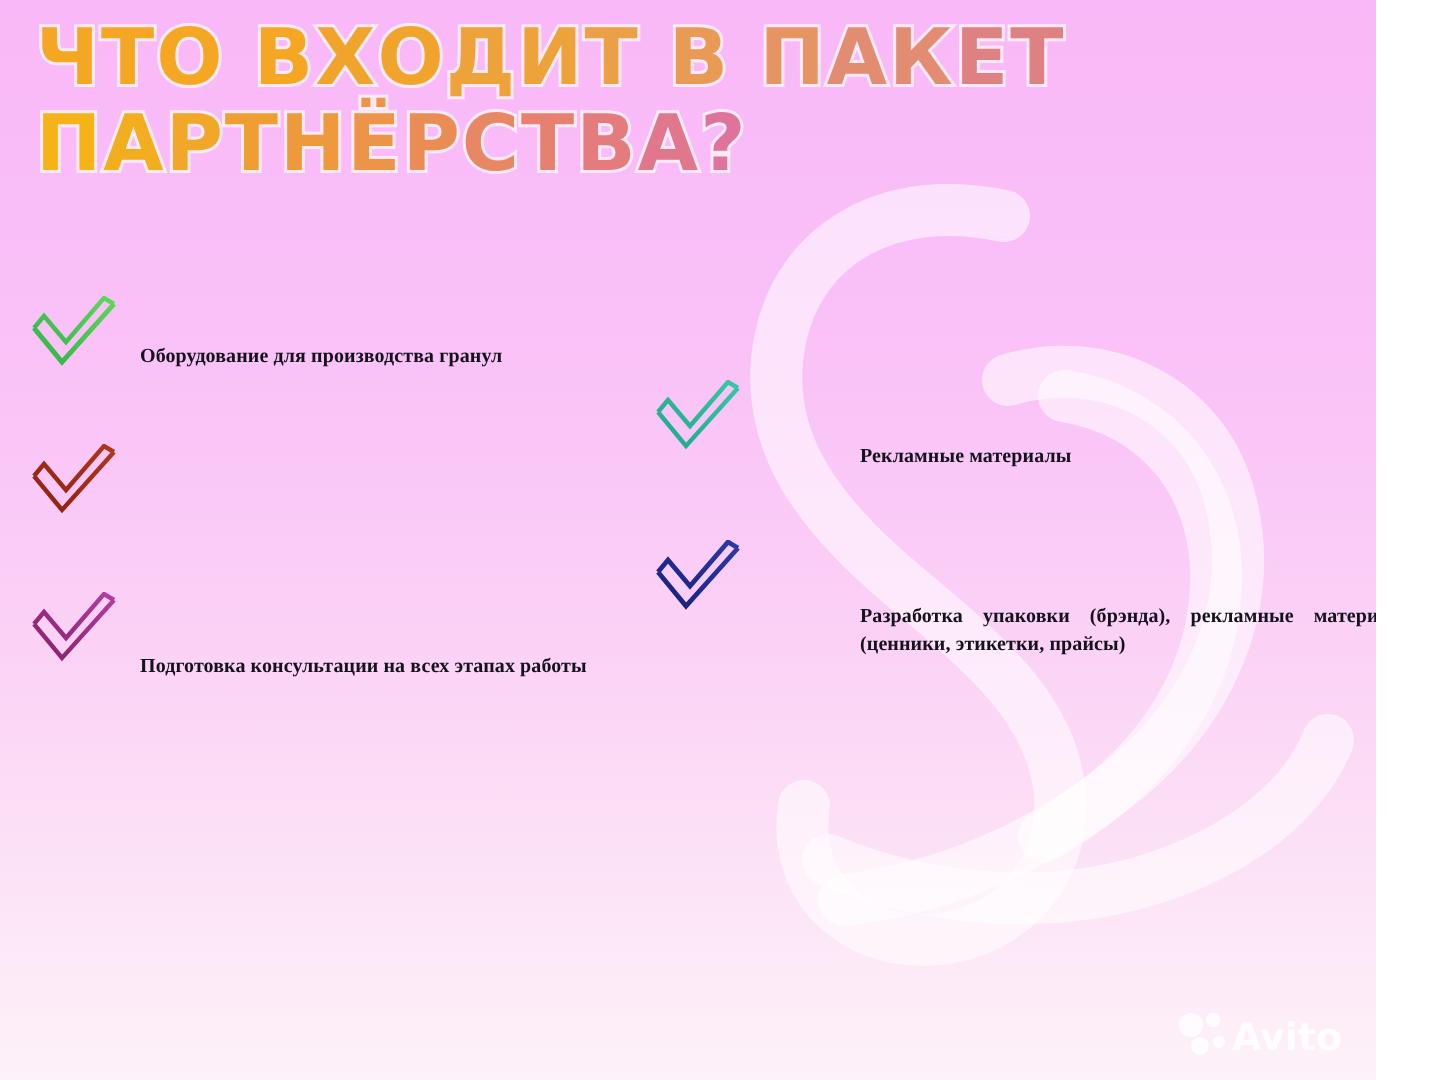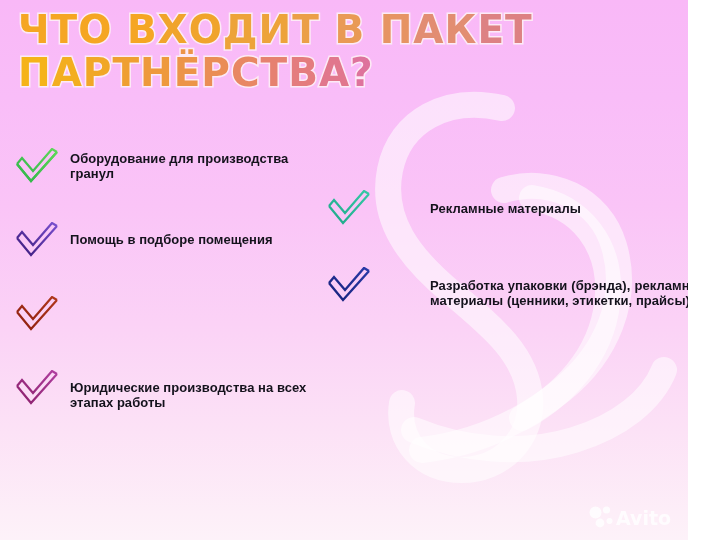--- a/index.html
+++ b/index.html
@@ -77,27 +77,28 @@
 
   .check-wrap {
     flex: 0 0 auto;
     width: 46px;
     height: 44px;
     margin-right: 10px;
   }
   .check-wrap svg { display: block; width: 46px; height: 44px; }
 
   .feature-text {
-    font-family: Liberation Sans, sans-serif;
+    font-family: Liberation Serif, serif;
     font-weight: bold;
-    font-size: 13px;
+    font-size: 10px;
     line-height: 14.5px;
     color: #14121c;
     letter-spacing: 0.05px;
     padding-top: 10px;
+    margin-top: 20px;
   }
   .feature-text.two-line { padding-top: 3px; }
   .feature-text.justified { text-align: justify; }
 
   
   #left-column  .feature-item:nth-child(1) .feature-text { padding-top: 4px; }
   #left-column  .feature-item:nth-child(2) .feature-text { padding-top: 11px; }
   #left-column  .feature-item:nth-child(3) .feature-text { padding-top: 11px; }
   #left-column  .feature-item:nth-child(4) .feature-text { padding-top: 11px; }
   #left-column  .feature-item:nth-child(5) .feature-text { padding-top: 4px; }
@@ -154,34 +155,20 @@
           </linearGradient>
             </defs>
           <path d="M3 16 L17 33 L43 4" fill="none" stroke="url(#gL0)" stroke-width="2.4" stroke-linejoin="miter"></path>
           <path d="M3 16 L17 33 L43 4 M3 16 L8 10 L19 23 L38 1 L43 4" fill="none" stroke="url(#gL0)" stroke-width="2.2" stroke-linejoin="miter"></path>
         </svg>
       </span>
       <span class="feature-text two-line">Оборудование для производства гранул</span>
     </div>
 
 
-    <div class="feature-item">
-      <span class="check-wrap">
-        <svg viewBox="0 0 46 44" xmlns="http://www.w3.org/2000/svg">
-          <defs>
-              <linearGradient id="gL2" x1="0" y1="1" x2="1" y2="0">
-            <stop offset="0" stop-color="#3a1a7a"></stop>
-                <stop offset="1" stop-color="#7a4fd0"></stop>
-          </linearGradient>
-            </defs>
-          <path d="M3 16 L17 33 L43 4 M3 16 L8 10 L19 23 L38 1 L43 4" fill="none" stroke="url(#gL2)" stroke-width="2.2" stroke-linejoin="miter"></path>
-        </svg>
-      </span>
-      <span class="feature-text">Помощь в подборе помещения</span>
-    </div>
 
     <div class="feature-item">
       <span class="check-wrap">
         <svg viewBox="0 0 46 44" xmlns="http://www.w3.org/2000/svg">
           <defs>
               <linearGradient id="gL3" x1="0" y1="1" x2="1" y2="0">
             <stop offset="0" stop-color="#8e1f10"></stop>
                 <stop offset="1" stop-color="#b0381c"></stop>
           </linearGradient>
             </defs>
@@ -195,21 +182,21 @@
         <svg viewBox="0 0 46 44" xmlns="http://www.w3.org/2000/svg">
           <defs>
               <linearGradient id="gL4" x1="0" y1="1" x2="1" y2="0">
             <stop offset="0" stop-color="#8a1f6a"></stop>
                 <stop offset="1" stop-color="#b03fa0"></stop>
           </linearGradient>
             </defs>
           <path d="M3 16 L17 33 L43 4 M3 16 L8 10 L19 23 L38 1 L43 4" fill="none" stroke="url(#gL4)" stroke-width="2.2" stroke-linejoin="miter"></path>
         </svg>
       </span>
-      <span class="feature-text two-line">Юридические   производства на всех этапах работы</span>
+      <span class="feature-text two-line">Подготовка   консультации на всех этапах работы</span>
     </div>
 
   </div>
 
   <div id="right-column" class="column">
 
     <div class="feature-item">
       <span class="check-wrap">
         <svg viewBox="0 0 46 44" xmlns="http://www.w3.org/2000/svg">
           <defs>

